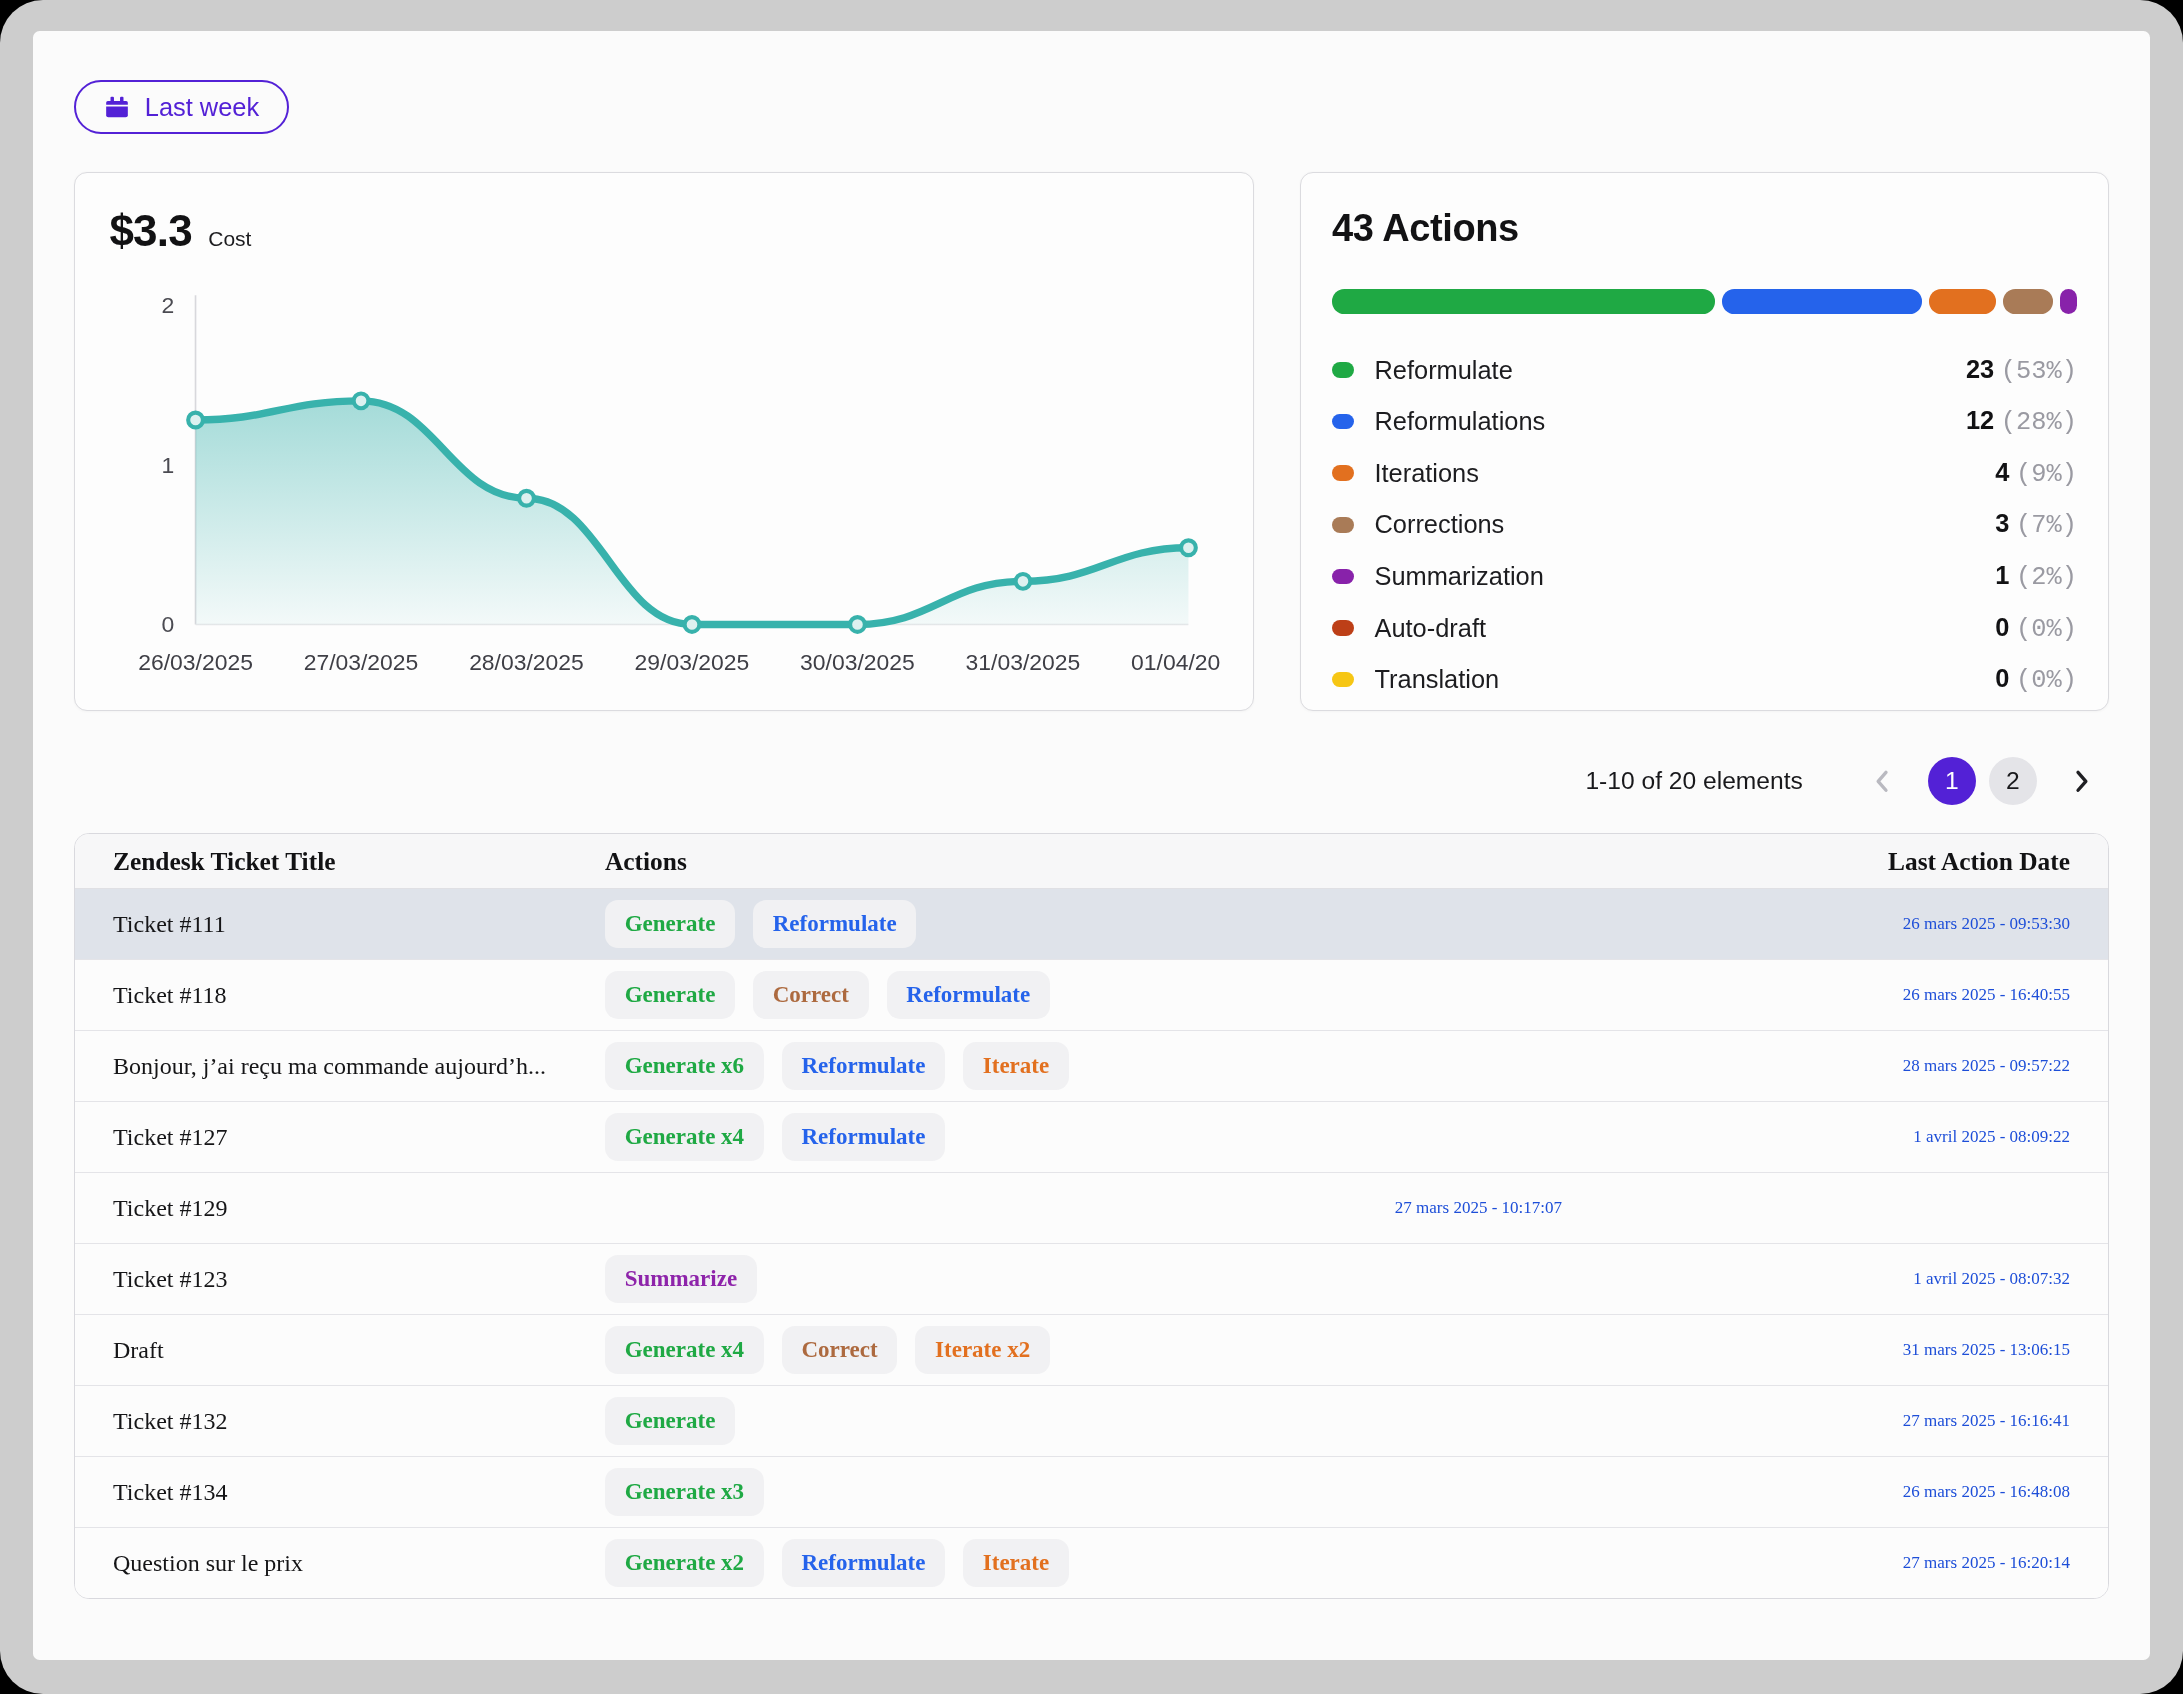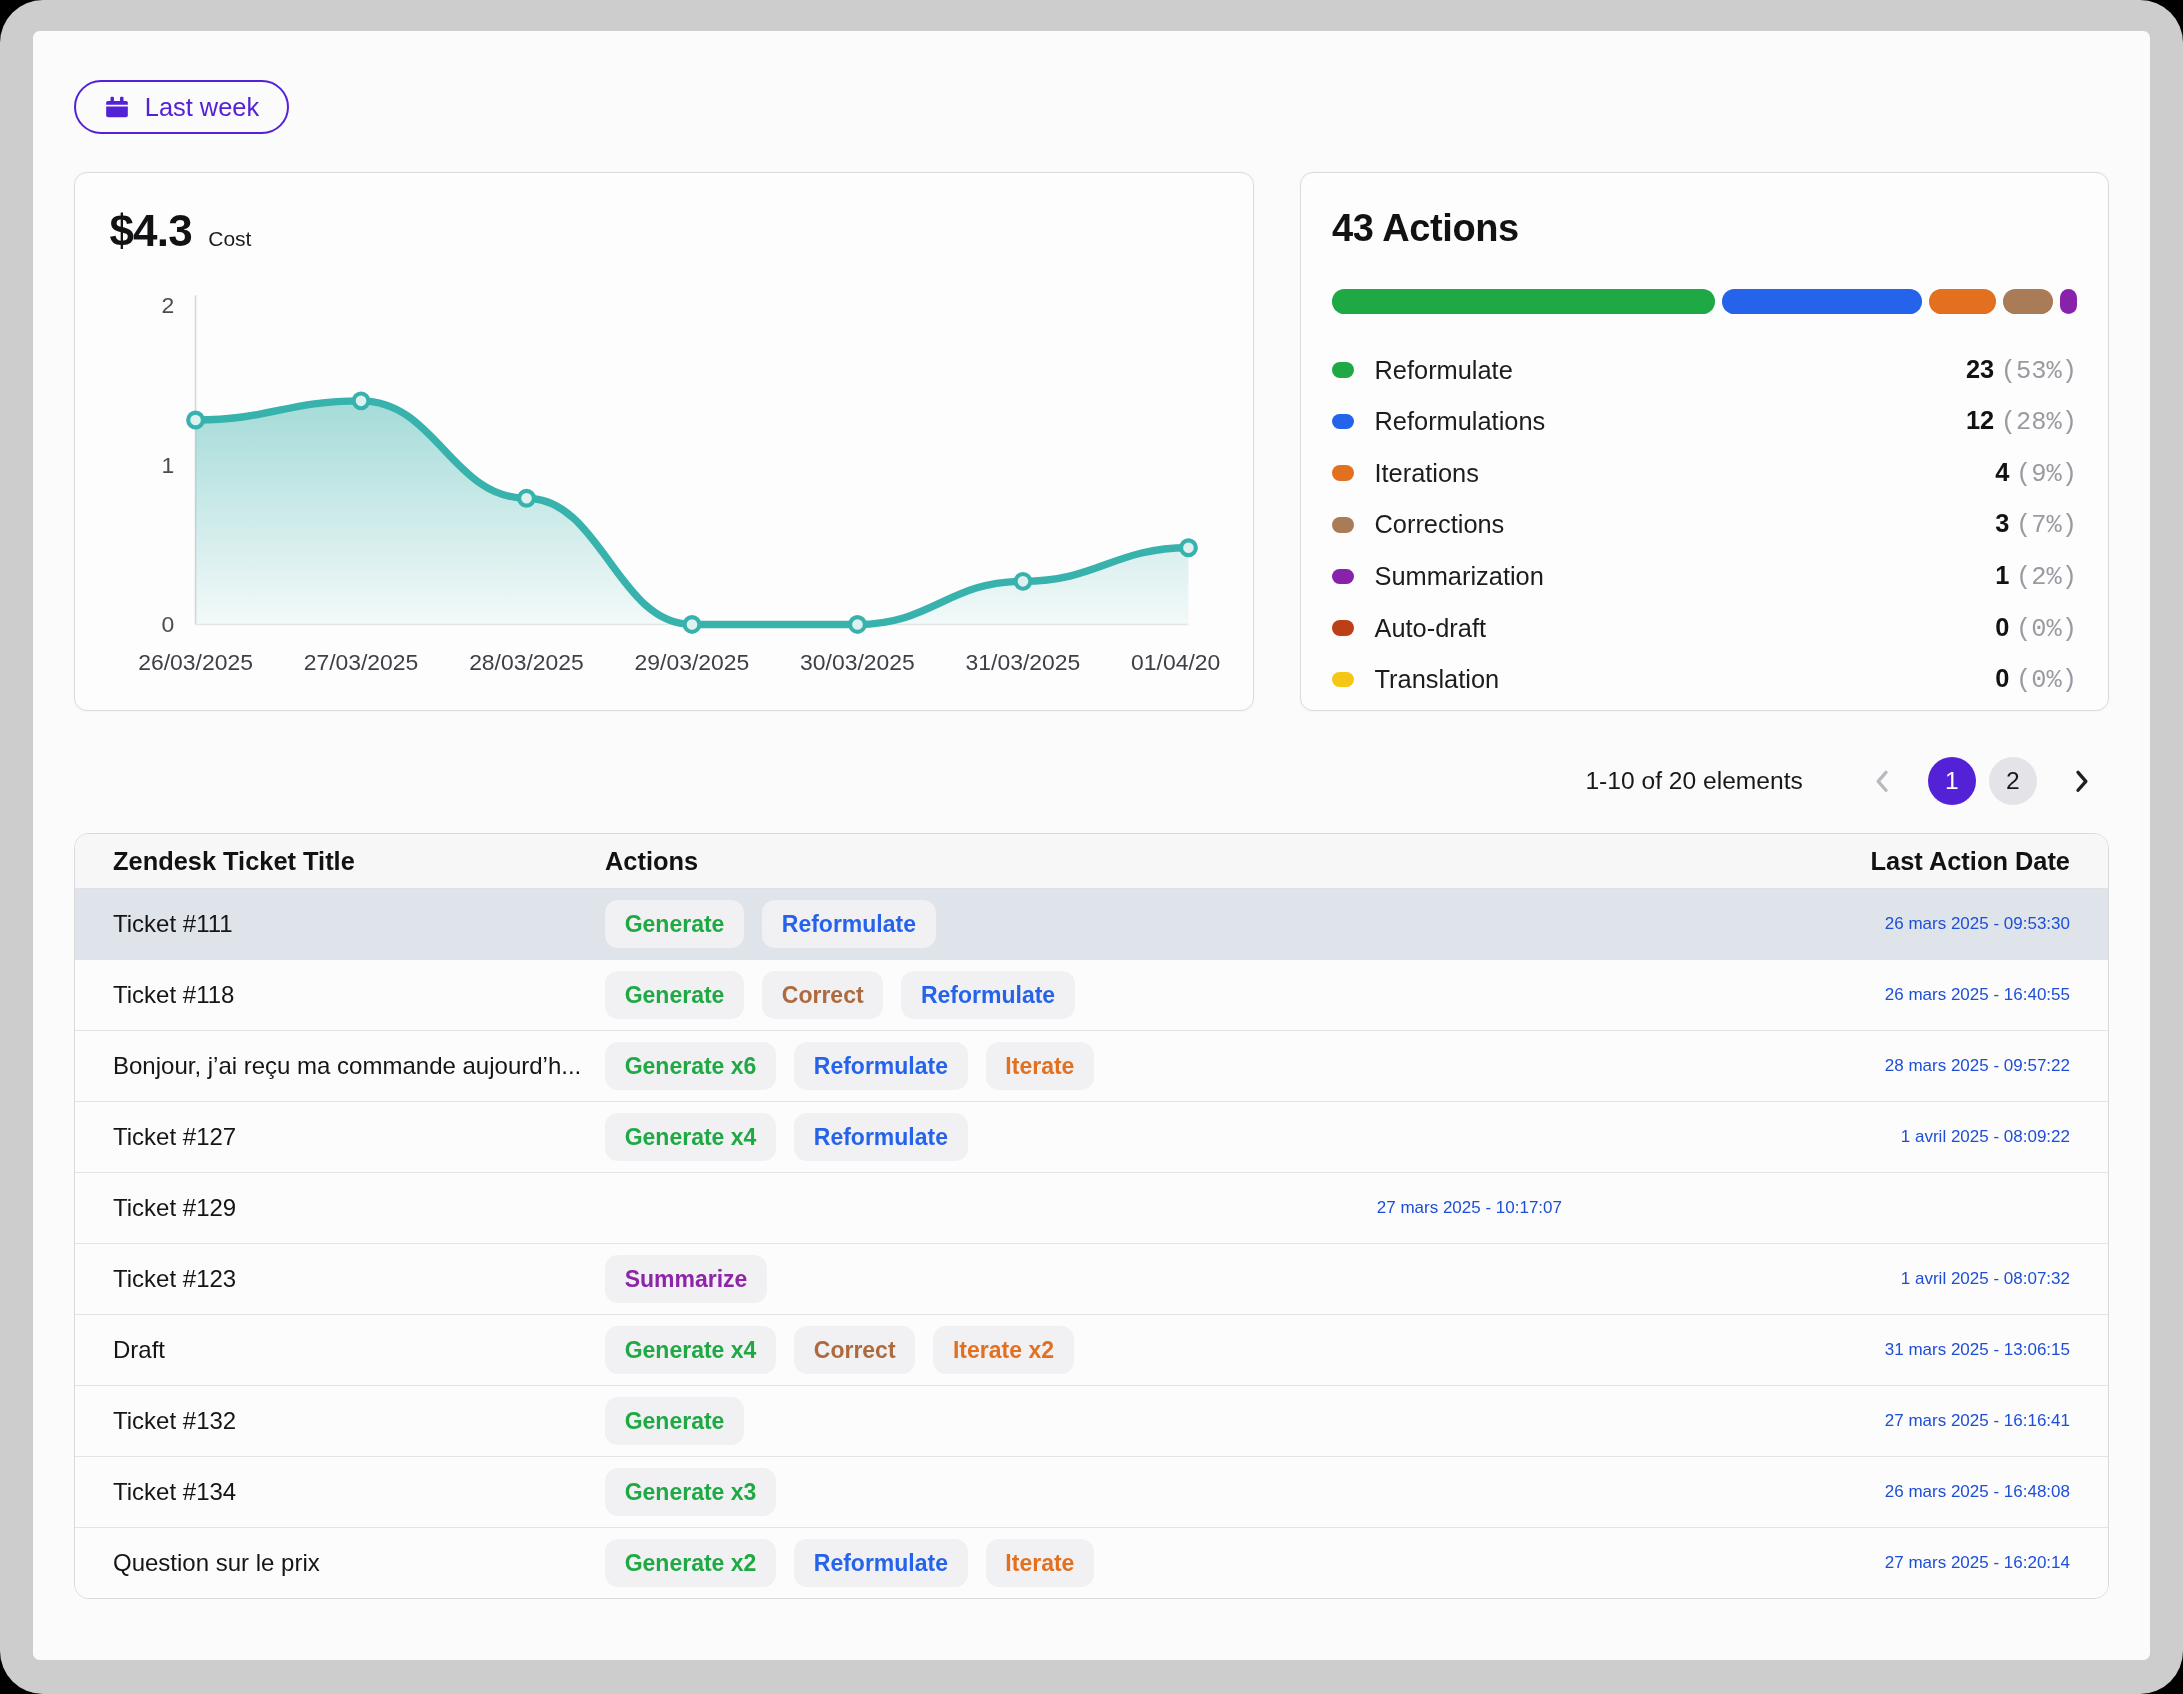--- a/index.html
+++ b/index.html
@@ -80,20 +80,21 @@
     border: 1.6px solid #d9d9de;
     border-radius: 14.8px;
     overflow: hidden;
     background: #fdfdfd;
   }
   .t-row {
     display: grid;
     grid-template-columns: 492px 1fr 508px;
     align-items: center;
     padding: 0 38px;
+    font-family: Liberation Serif, serif;
   }
   .t-head { height: 54px; background: #f7f7f8; border-bottom: 1.6px solid #e0e0e4; }
   .t-head .t-cell { font-size: 25.4px; font-weight: 600; color: #121214; }
   .t-body .t-row { height: 70px; border-top: 1.6px solid #e4e4e8; background: #fcfcfc; cursor: pointer; }
   .t-body .t-row:first-child { border-top: none; }
   .t-body .t-row.selected { background: #dfe3ea; }
   .t-cell.col-date, .t-head .t-cell.col-date { text-align: right; }
   .cell-title { font-size: 24px; color: #151517; padding-right: 24.6px; white-space: nowrap; overflow: hidden; }
   .cell-date { font-size: 17px; color: #1d4ed8; }
   .badges { display: flex; gap: 18px; align-items: center; }
@@ -118,21 +119,21 @@
         <path d="M3.5 6.5 h17 a1.5 1.5 0 0 1 1.5 1.5 v2 h-20 v-2 a1.5 1.5 0 0 1 1.5-1.5 z"></path>
         <path d="M2 11.5 h20 v8 a2 2 0 0 1 -2 2 h-16 a2 2 0 0 1 -2 -2 z"></path>
       </svg>
       <span>Last week</span>
     </button>
 
     <div class="cards-row">
 
       <div class="card cost-card">
         <div class="cost-title">
-          <span class="cost-value">$4.3</span>
+          <span class="cost-value">$3.3</span>
           <span class="cost-label">Cost</span>
         </div>
         <div class="chart-wrap">
           <svg id="cost-chart-svg" width="1115" height="426" viewBox="0 0 1360 520">
               <defs>
                 <linearGradient id="areaGrad" x1="0" y1="0" x2="0" y2="1">
                   <stop offset="0" stop-color="#38b2ac" stop-opacity="0.45"></stop>
                   <stop offset="1" stop-color="#38b2ac" stop-opacity="0.05"></stop>
                 </linearGradient>
               </defs>

